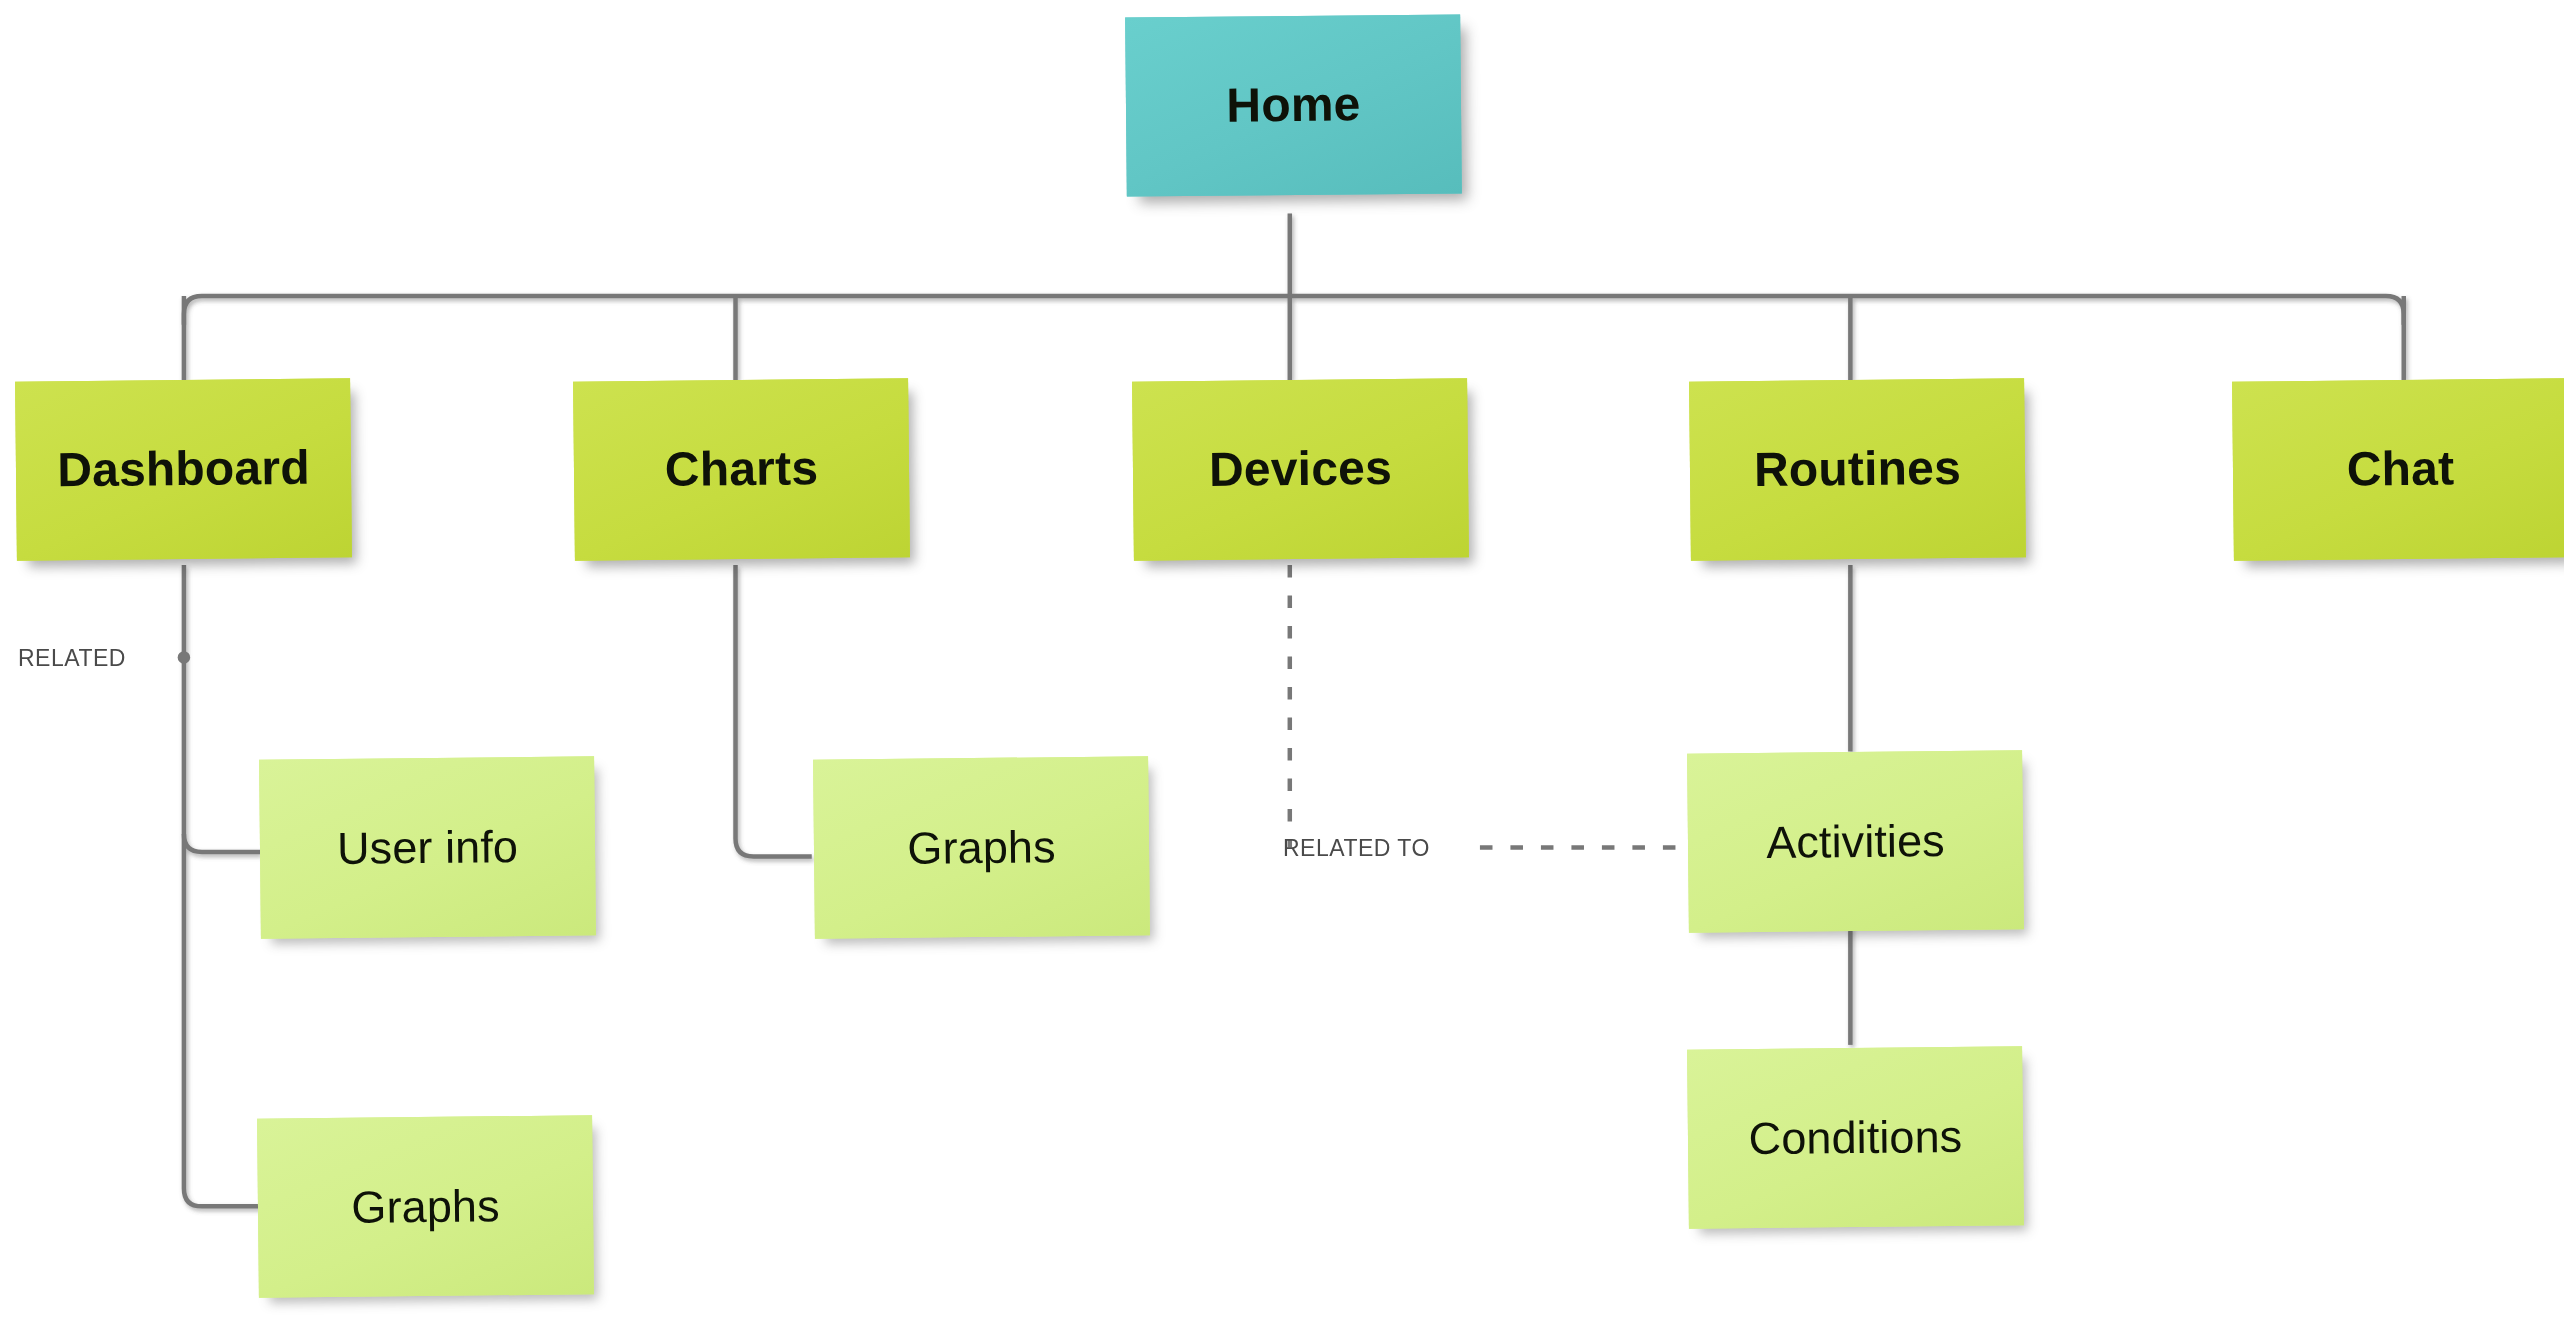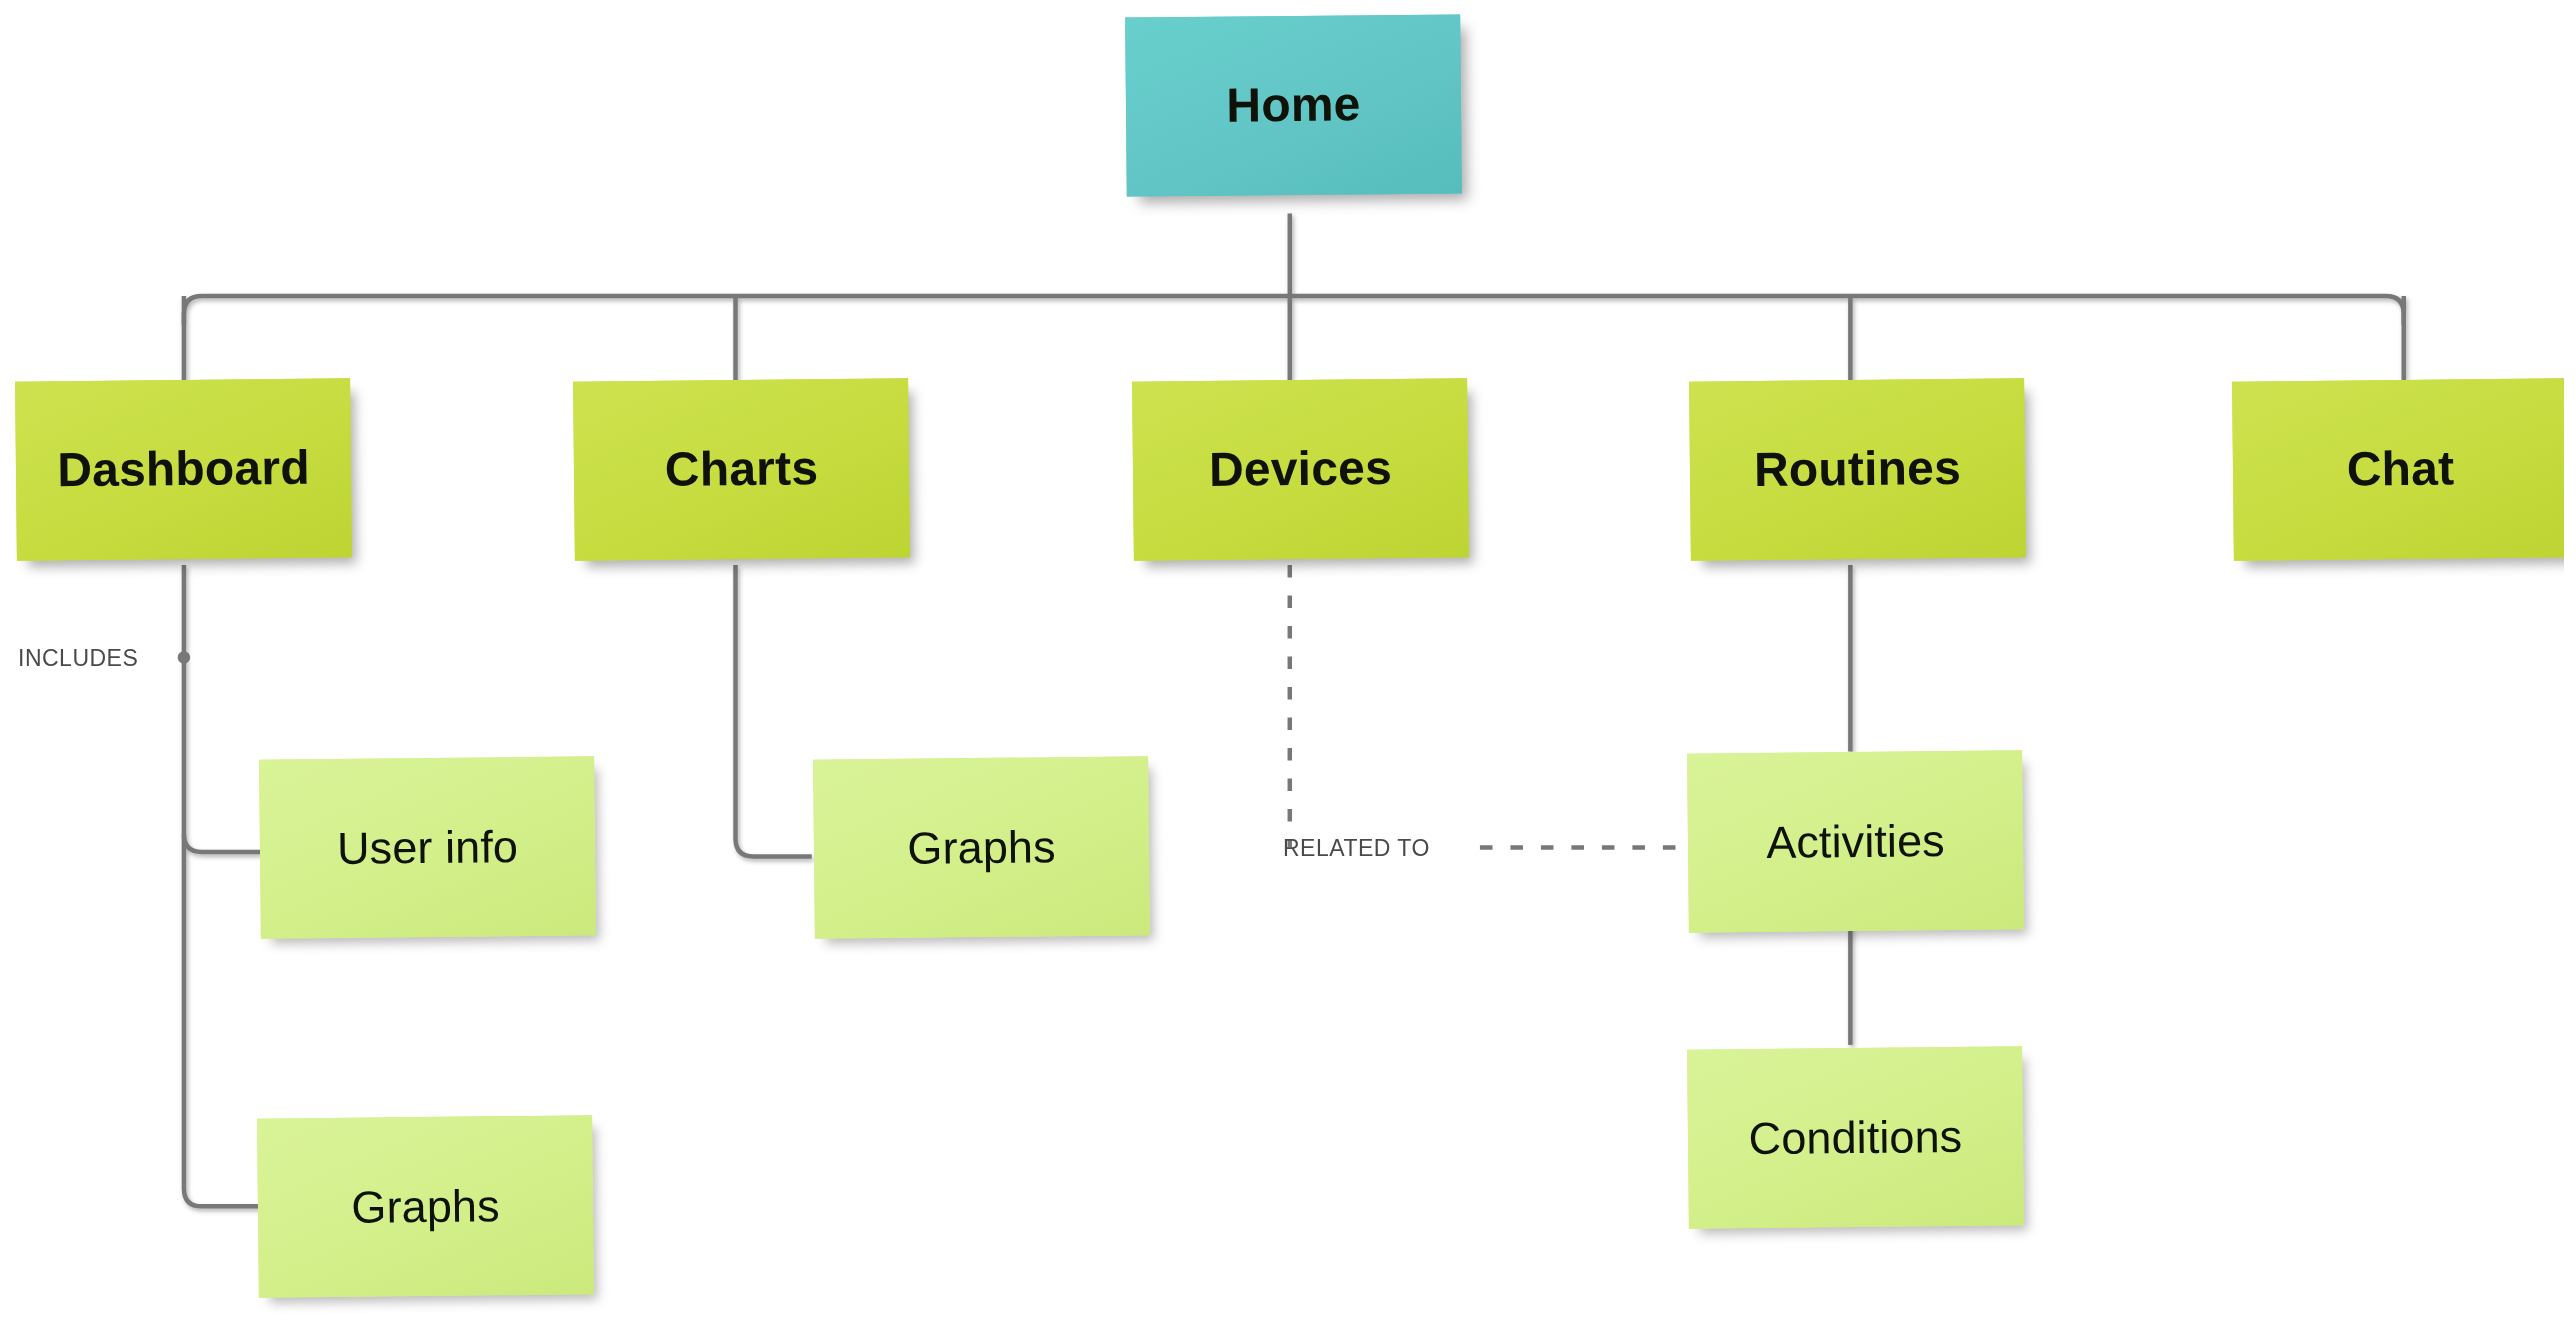--- a/index.html
+++ b/index.html
@@ -160,18 +160,18 @@
   </div>
 
   <div class="node lv2" style="left:1688px; top:752px; width:335px; height:179px; transform: rotate(-0.6deg);">
     <span class="node-label">Activities</span>
   </div>
 
   <div class="node lv2" style="left:1688px; top:1048px; width:335px; height:179px; transform: rotate(-0.6deg);">
     <span class="node-label">Conditions</span>
   </div>
 
-  <div class="edge-label" style="left:18px; top:645px;">INCLUDES</div>
+  <div class="edge-label" style="left:18px; top:645px;">RELATED</div>
 
   <div class="edge-label" style="left:1283px; top:835px;text-align:right;">RELATED TO</div>
 
 </div>
 
 
 </body></html>

